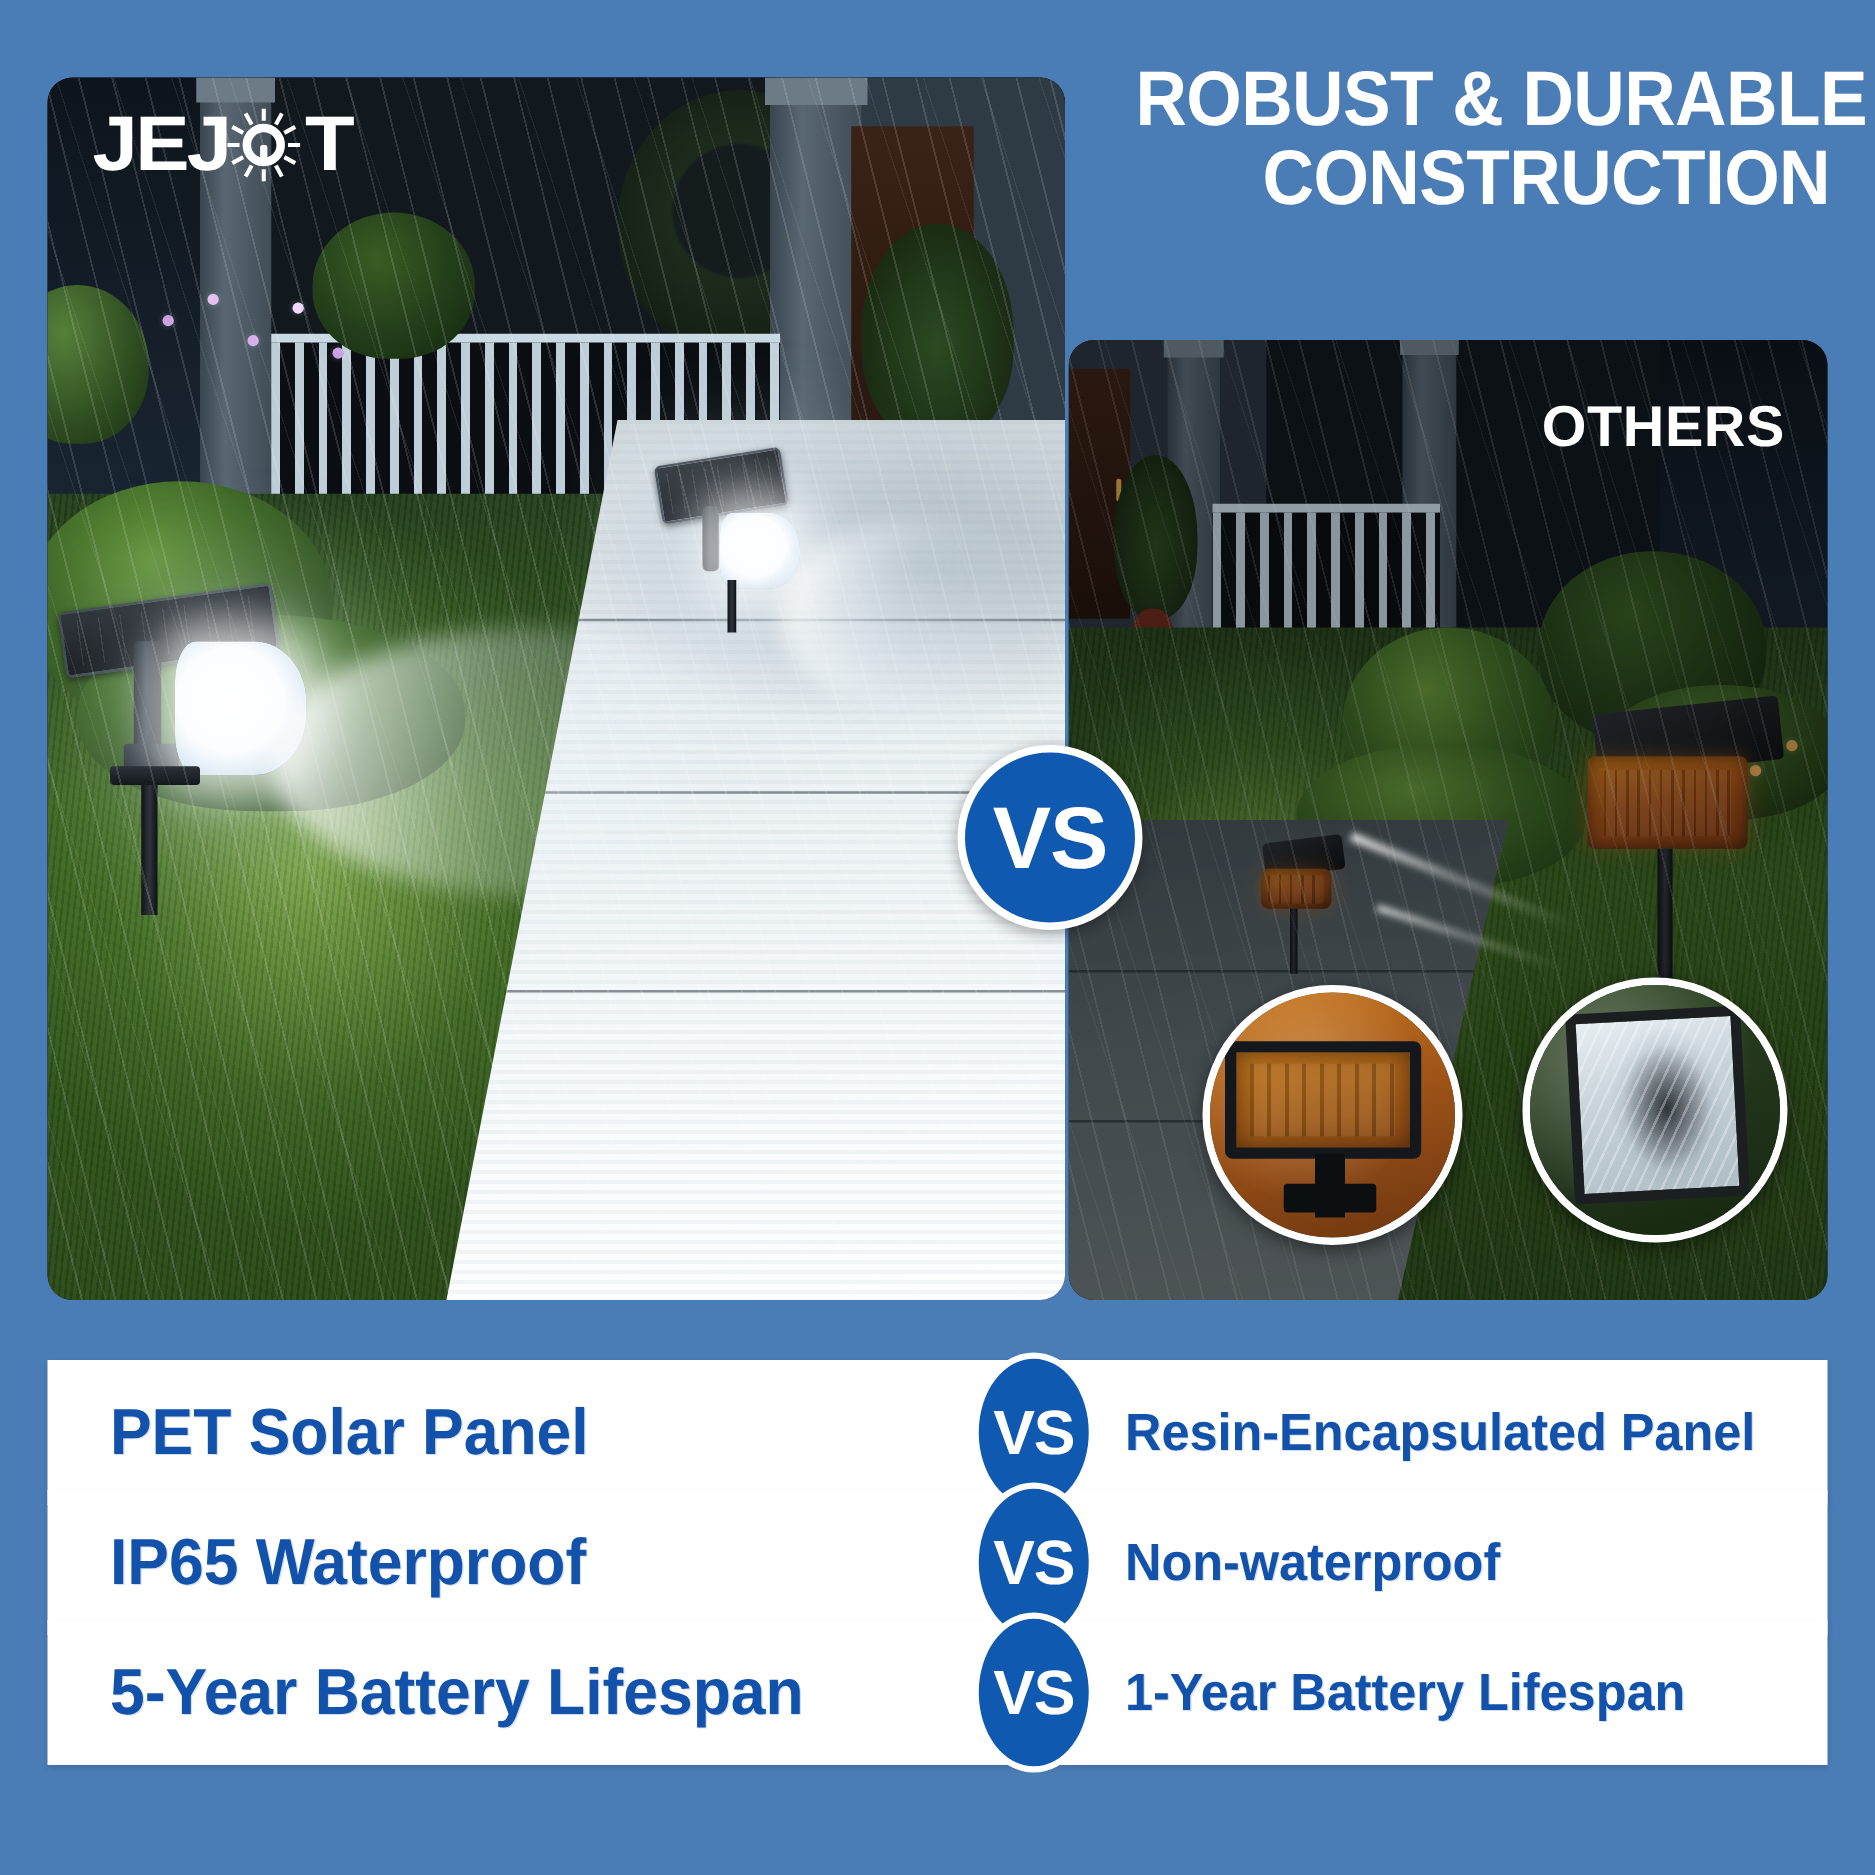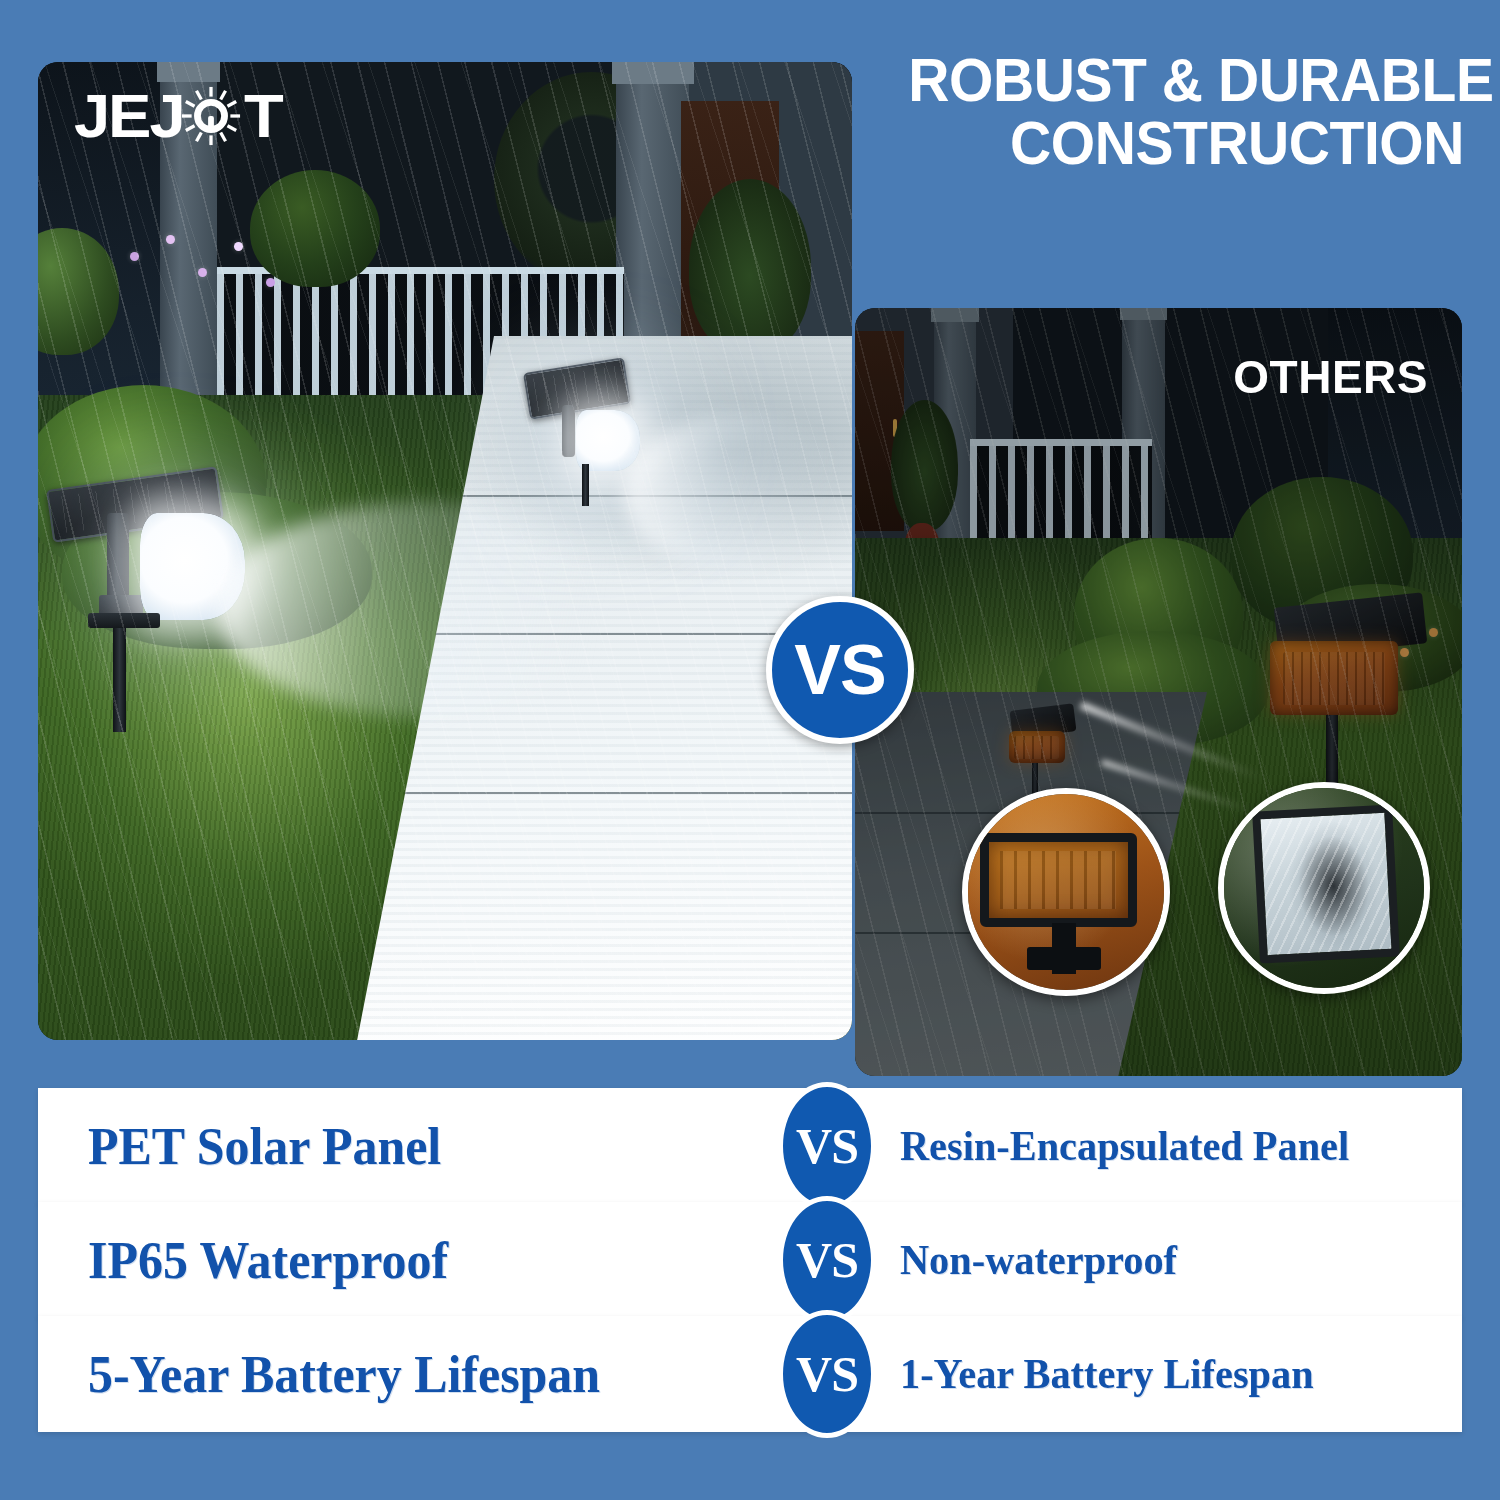--- a/index.html
+++ b/index.html
@@ -34,21 +34,20 @@
     overflow:hidden;
     background:#0a0f0c;
   }
   #photo-left {
     left:38px; top:62px; width:814px; height:978px;
     border-radius:20px;
   }
   #photo-right {
     left:855px; top:272px; width:607px; height:768px;
     border-radius:20px 20px 20px 20px;
-    margin-top:36px;
   }
 
   
   .scene { position:absolute; inset:0; }
 
   .sky {
     position:absolute; left:0; top:0; width:100%; height:46%;
     background:linear-gradient(180deg,#0d141b 0%,#16212c 55%,#1a2836 100%);
   }
   .house-wall {
@@ -279,22 +278,21 @@
     letter-spacing:-1px;
     box-shadow:0 3px 12px rgba(0,0,0,.35);
     z-index:40;
   }
 
   
   #compare-rows { position:absolute; left:0; top:1088px; width:1500px; }
   .row {
     position:relative;
     height:84px;
-    margin-bottom:30px;
-    font-family:Liberation Serif, serif;
+    margin-bottom:20px;
   }
   .row .bar {
     position:absolute; left:38px; top:0; width:1424px; height:116px;
     background:#ffffff;
     box-shadow:0 2px 5px rgba(0,0,0,.12);
   }
   .row .left-text {
     position:absolute; left:88px; top:0; width:640px; height:116px;
     display:flex; align-items:center;
     color:#1252ab; font-weight:bold; font-size:52px;

